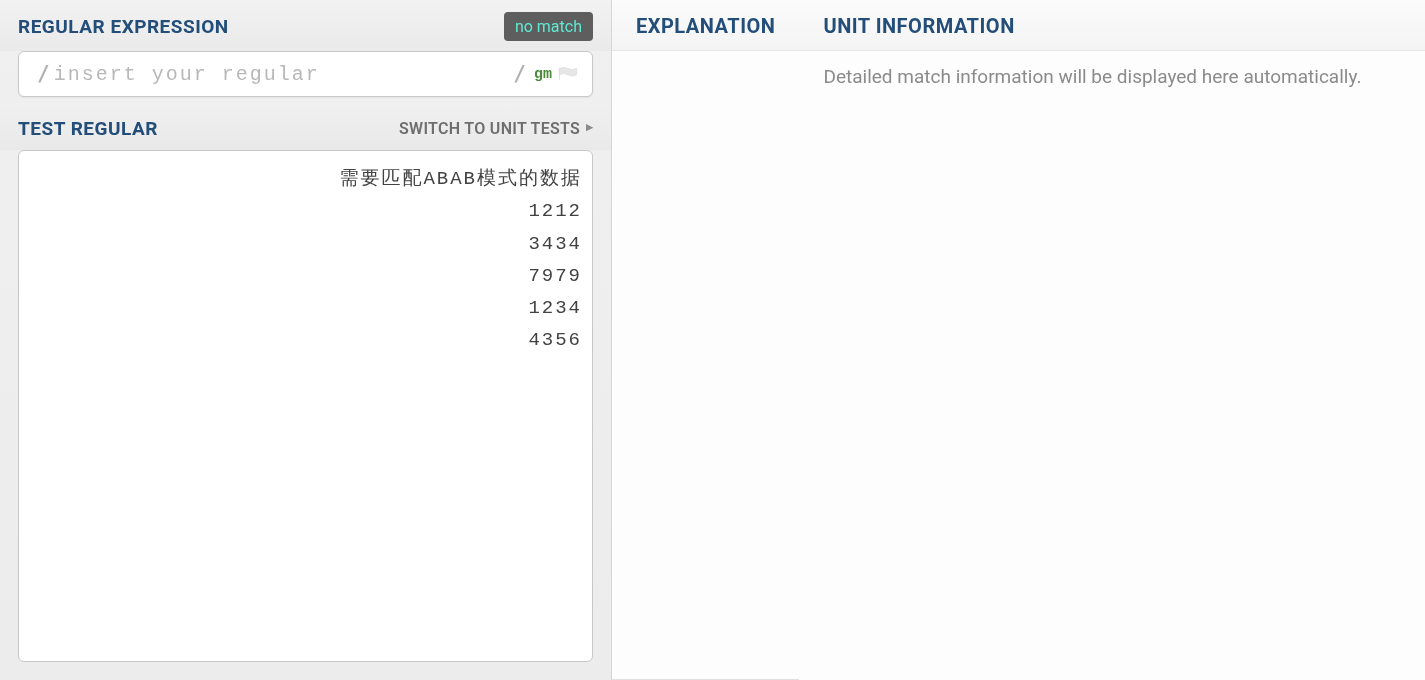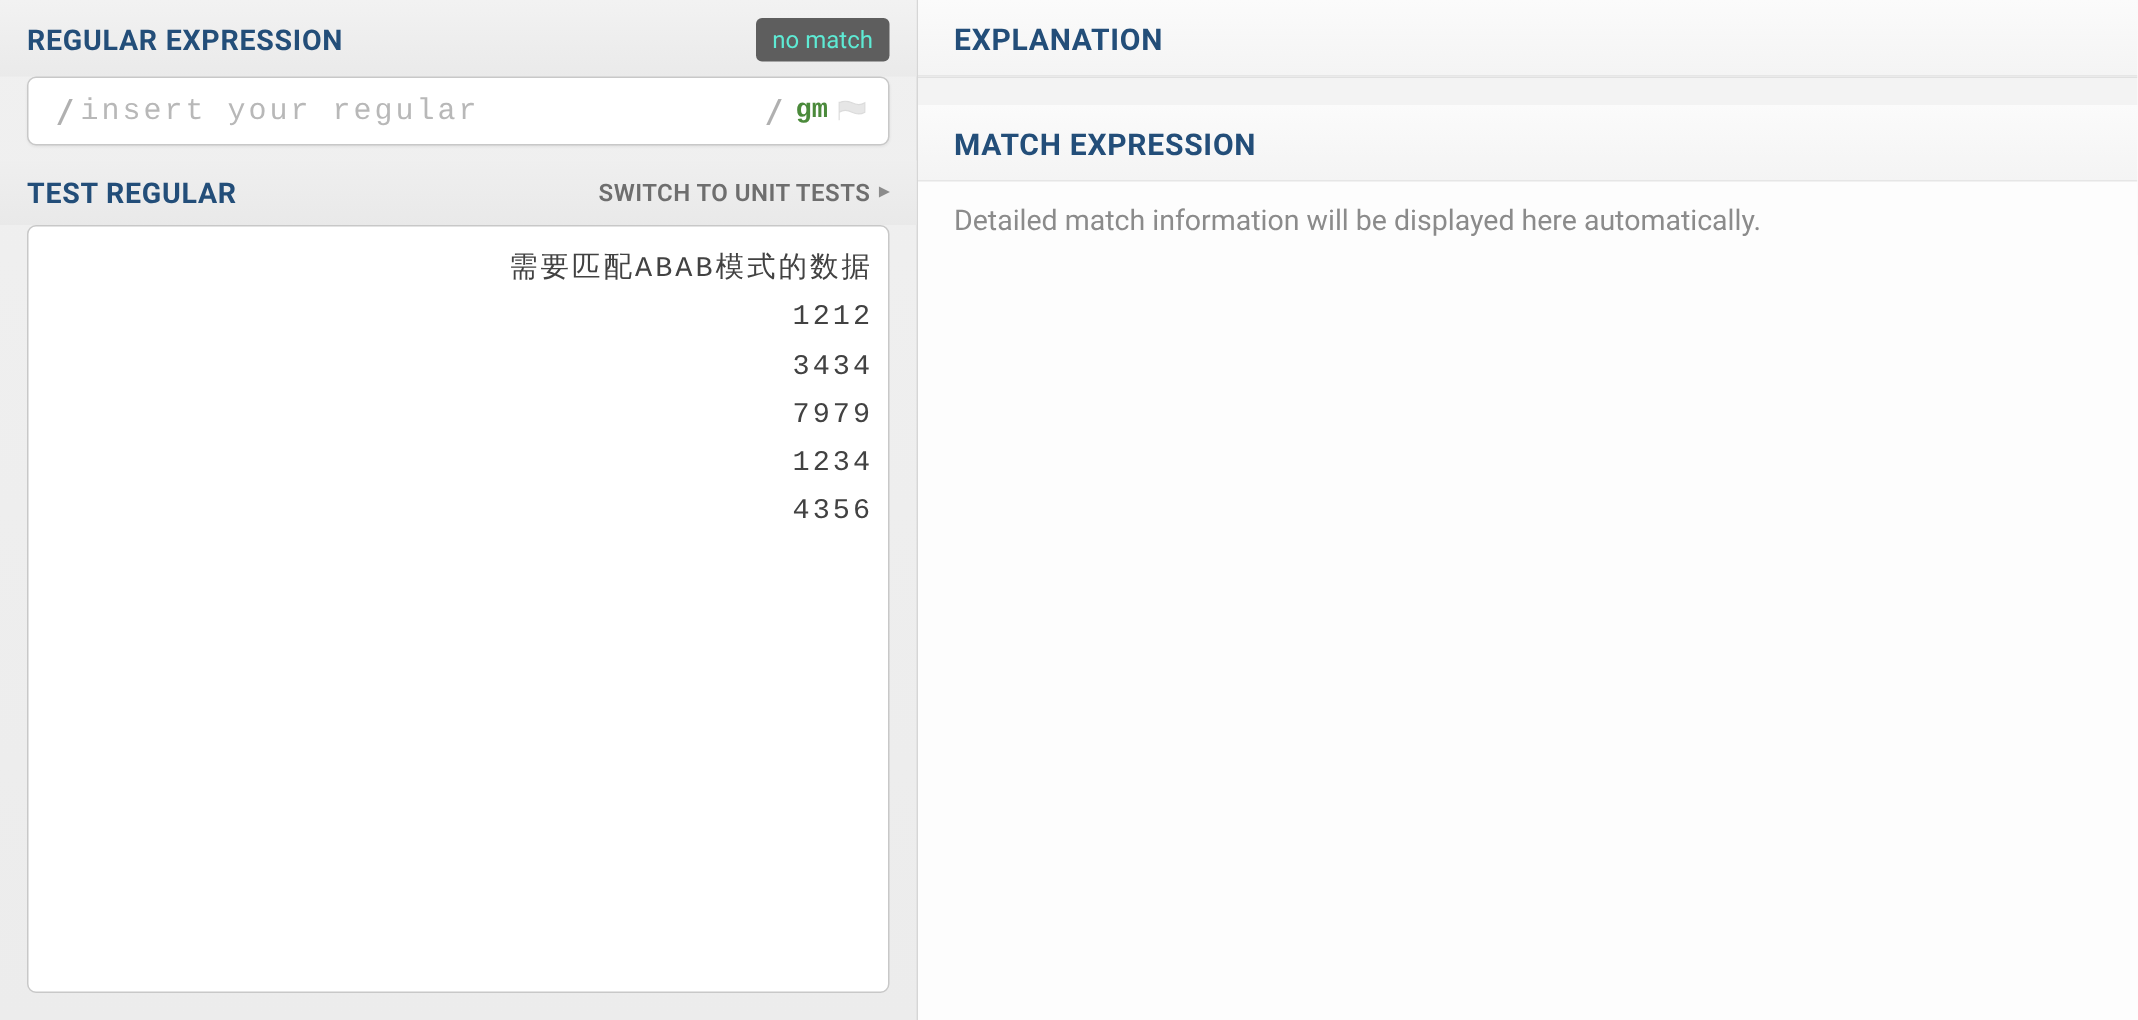--- a/index.html
+++ b/index.html
@@ -20,21 +20,21 @@
     background: linear-gradient(to bottom, #f0f0f0, #ececec);
     display: flex;
     flex-direction: column;
     border-right: 1px solid #d6d6d6;
     padding: 0;
   }
   .right-panel {
     flex: 1;
     background: #fdfdfd;
     display: flex;
-    flex-direction: column;
+    flex-direction: row;
   }
   .section-header {
     display: flex;
     align-items: center;
     justify-content: space-between;
     padding: 12px 18px 10px 18px;
     background: linear-gradient(to bottom, #f2f2f2, #eaeaea);
   }
   .section-title {
     font-size: 19px;
@@ -76,21 +76,21 @@
     color: #b91c1c;
     letter-spacing: 2px;
     background: transparent;
   }
   .regex-input::placeholder {
     color: #b8b8b8;
   }
   .flags {
     font-family: "Courier New", monospace;
     color: #4b8a3b;
-    font-size: 18px;
+    font-size: 15px;
     font-weight: 600;
     padding-left: 4px;
   }
   .flag-icon {
     width: 20px;
     height: 14px;
     margin-left: 6px;
     opacity: 0.35;
   }
   .test-header {
@@ -191,17 +191,17 @@
 
 <div class="right-panel">
 
   <div class="right-section">
     <div class="right-header">EXPLANATION</div>
   </div>
 
   <div class="spacer"></div>
 
   <div class="right-section" style="flex:1;border-bottom:none;">
-    <div class="right-header">MATCH EXPRESSION</div>
+    <div class="right-header">UNIT INFORMATION</div>
     <div class="right-body">Detailed match information will be displayed here automatically.</div>
   </div>
 
 </div>
 
 </body></html>

